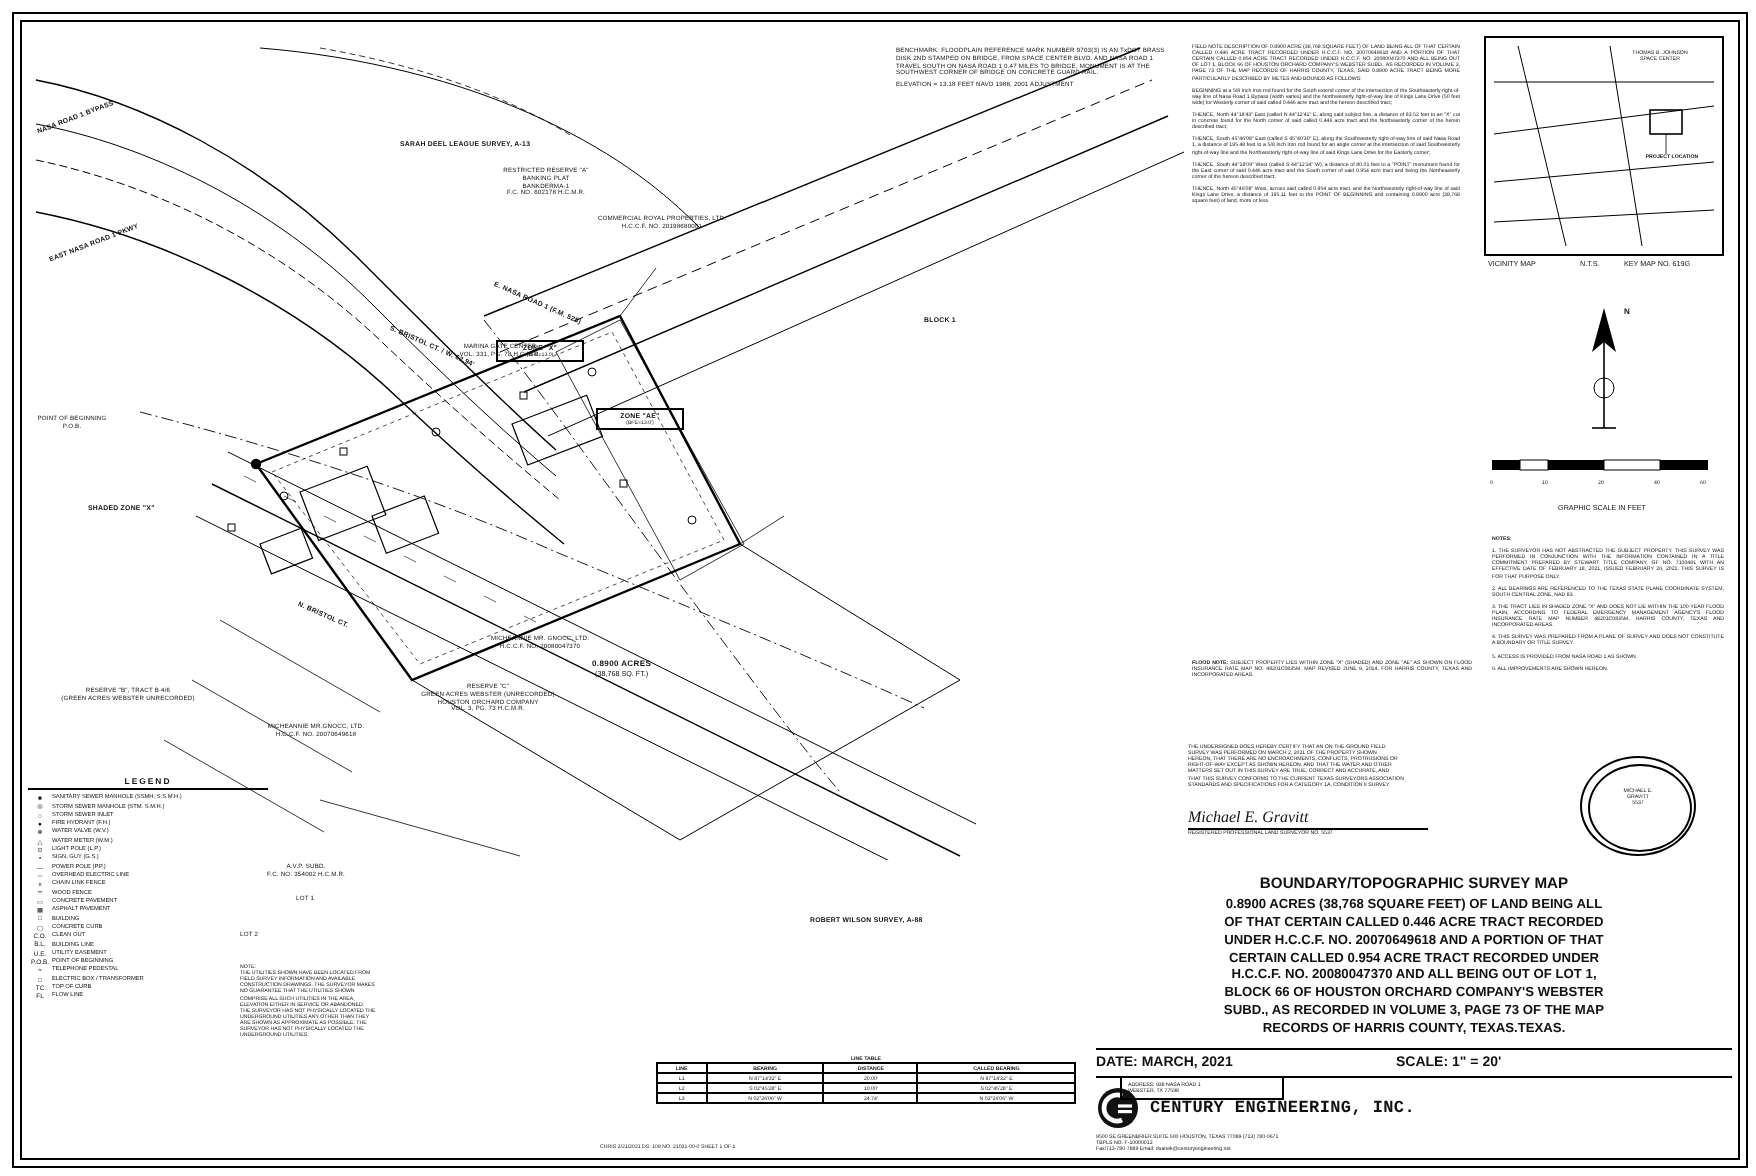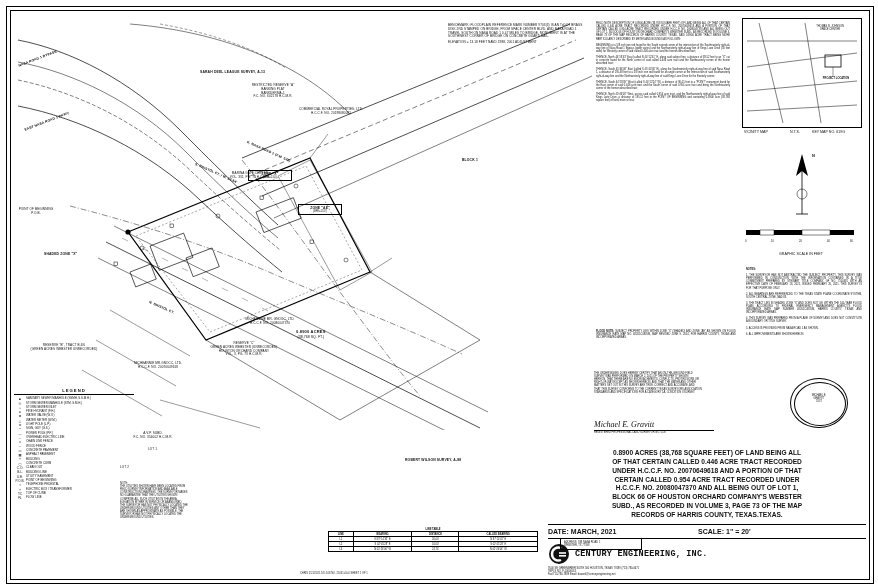--- a/index.html
+++ b/index.html
@@ -248,31 +248,32 @@
 
   <div class="abs micro" style="left:594px;top:372px;width:184px;text-align:justify;">
     <div>THE UNDERSIGNED DOES HEREBY CERTIFY THAT AN ON-THE-GROUND FIELD</div>
     <div>SURVEY WAS PERFORMED ON MARCH 2, 2021 OF THE PROPERTY SHOWN</div>
     <div>HEREON, THAT THERE ARE NO ENCROACHMENTS, CONFLICTS, PROTRUSIONS OR</div>
     <div>RIGHT-OF-WAY EXCEPT AS SHOWN HEREON, AND THAT THE WATER AND OTHER</div>
     <div>MATTERS SET OUT IN THIS SURVEY ARE TRUE, CORRECT AND ACCURATE, AND</div>
     <div>THAT THIS SURVEY CONFORMS TO THE CURRENT TEXAS SURVEYORS ASSOCIATION</div>
     <div>STANDARDS AND SPECIFICATIONS FOR A CATEGORY 1A, CONDITION II SURVEY.</div>
   </div>
-  <div class="abs" style="left:594px;top:420px;width:120px;">
+  <div class="abs" style="left:594px;top:404px;width:120px;">
     <div style="font-family:'Liberation Serif',serif;font-style:italic;font-size:8px;">Michael E. Gravitt</div>
     <div style="border-top:0.7px solid #000;margin-top:1px;"></div>
     <div class="micro">REGISTERED PROFESSIONAL LAND SURVEYOR NO. 5537</div>
   </div>
   <div class="seal" style="left:790px;top:378px;width:56px;height:48px;border-radius:50%;">
     <div class="abs micro" style="left:4px;top:16px;width:48px;text-align:center;line-height:1.15;">MICHAEL E.<br>GRAVITT<br>5537</div>
     <div class="abs" style="left:3px;top:3px;width:50px;height:42px;border:0.6px solid #000;border-radius:50%;"></div>
   </div>
 
   <div class="ttl-blk">
+    <div class="ttl-main">BOUNDARY/TOPOGRAPHIC SURVEY MAP</div>
     <div class="ttl-sub" style="margin-top:2px;">
       <div>0.8900 ACRES (38,768 SQUARE FEET) OF LAND BEING ALL</div>
       <div>OF THAT CERTAIN CALLED 0.446 ACRE TRACT RECORDED</div>
       <div>UNDER H.C.C.F. NO. 20070649618 AND A PORTION OF THAT</div>
       <div>CERTAIN CALLED 0.954 ACRE TRACT RECORDED UNDER</div>
       <div>H.C.C.F. NO. 20080047370 AND ALL BEING OUT OF LOT 1,</div>
       <div>BLOCK 66 OF HOUSTON ORCHARD COMPANY'S WEBSTER</div>
       <div>SUBD., AS RECORDED IN VOLUME 3, PAGE 73 OF THE MAP</div>
       <div>RECORDS OF HARRIS COUNTY, TEXAS.TEXAS.</div>
     </div>

